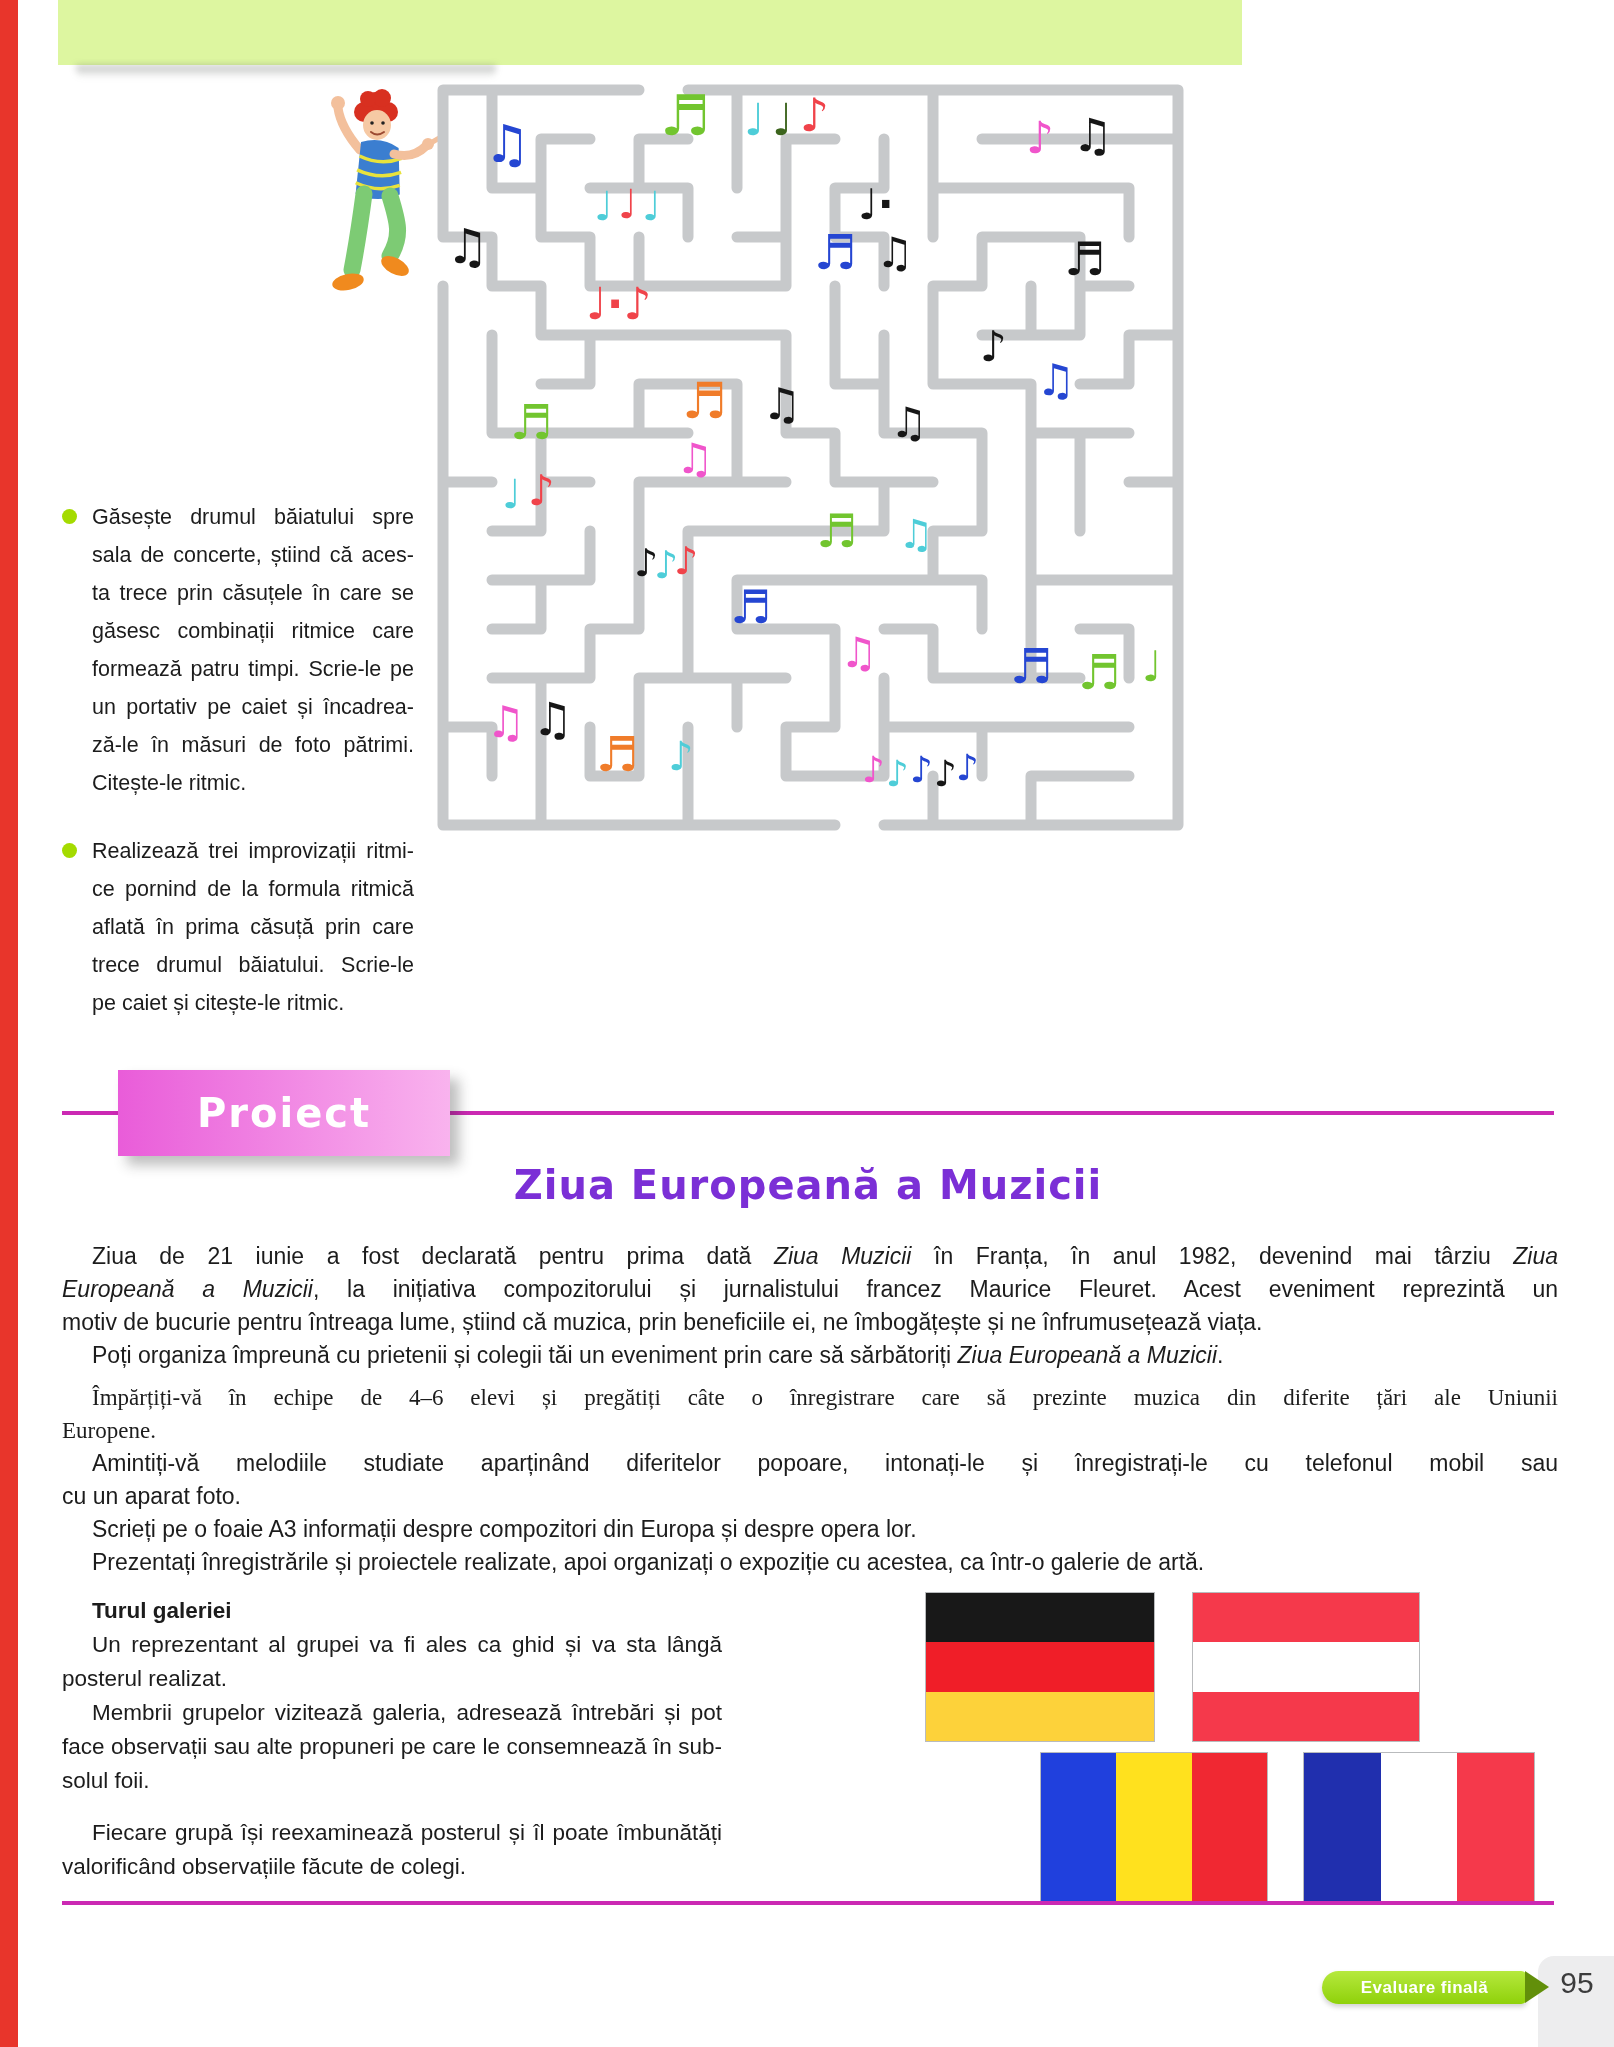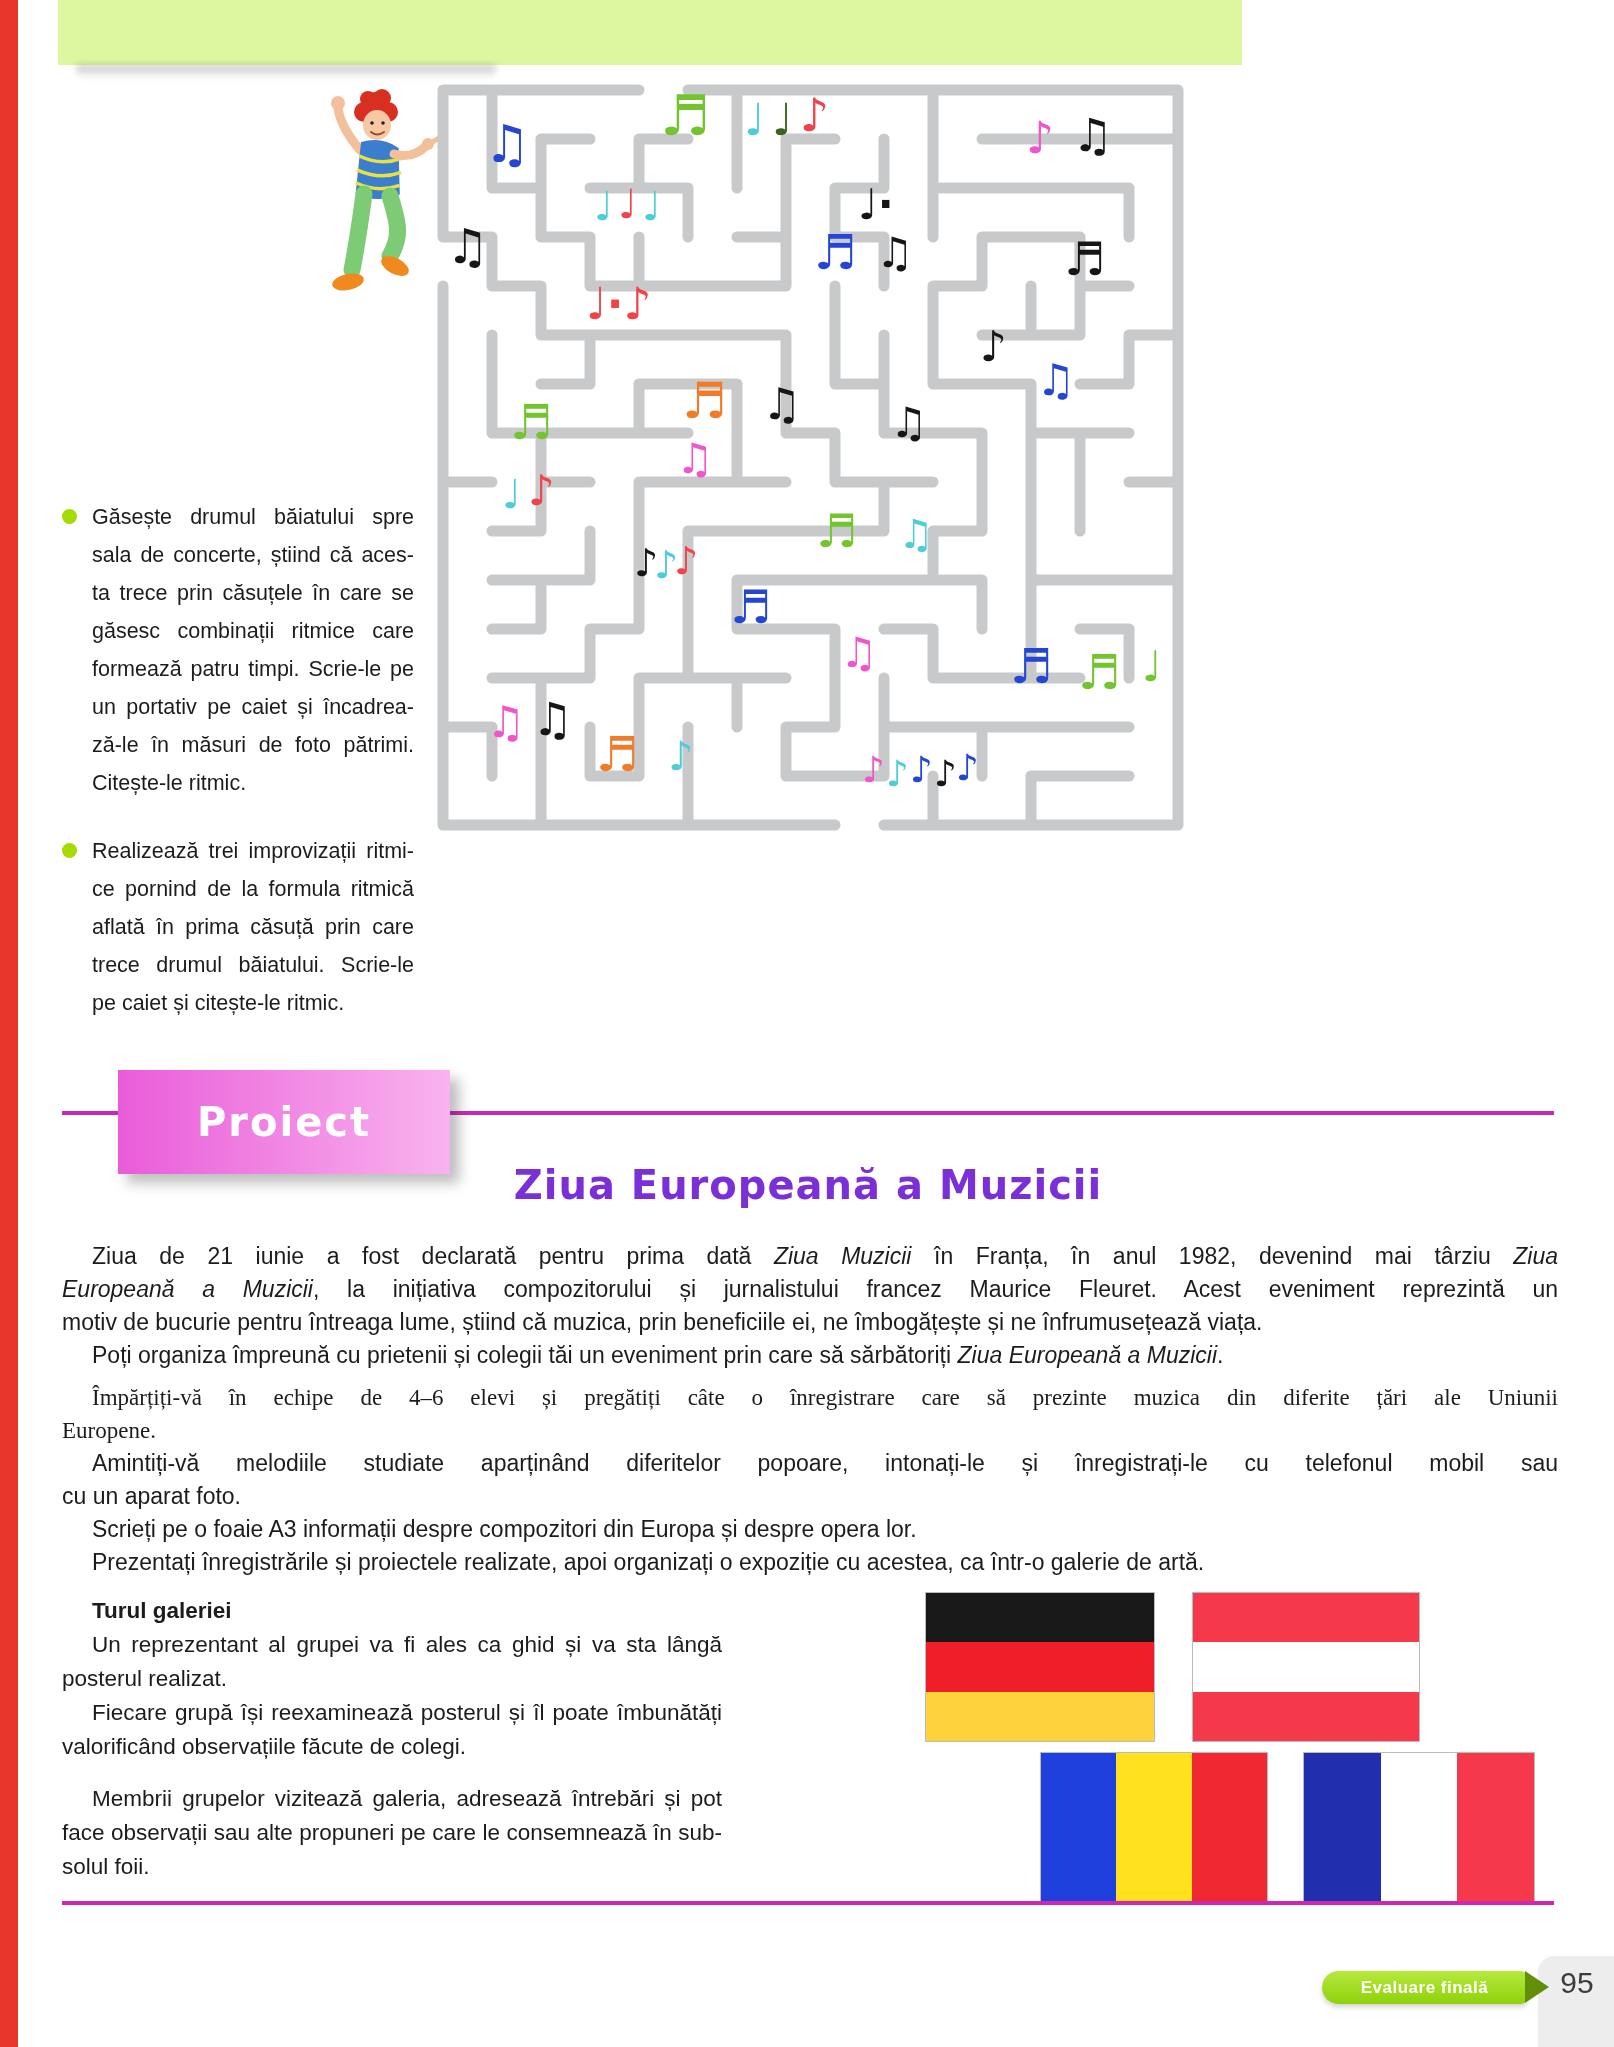--- a/index.html
+++ b/index.html
@@ -25,21 +25,21 @@
   .bullet{position:relative;padding-left:30px;margin:0 0 30px 0;}
   .bullet .dot{position:absolute;left:0;top:11px;width:15px;height:15px;border-radius:50%;background:var(--bullet);}
   .line{text-align:justify;}
   .jl{text-align-last:justify;}
   .ind{text-indent:30px;}
   .it{font-style:italic;}
   
   .rule{position:absolute;left:62px;width:1492px;height:4px;background:var(--rule);}
   .rule-top{top:1111px;} .rule-bottom{top:1901px;}
   
-  .project-banner{position:absolute;left:118px;top:1070px;width:332px;height:104px;
+  .project-banner{position:absolute;left:118px;top:1070px;width:332px;height:86px;
         background:linear-gradient(90deg,var(--banner-from),var(--banner-to));
         box-shadow:9px 9px 12px rgba(40,40,40,.30);
         display:flex;align-items:center;justify-content:center;}
   .project-banner span{color:#fff;font-family:"DejaVu Sans",sans-serif;font-weight:700;
         font-size:40px;letter-spacing:2px;}
   .project-title{position:absolute;left:62px;top:1162px;width:1492px;margin:0;text-align:center;
         color:var(--title);font-family:"DejaVu Sans",sans-serif;font-weight:700;font-size:40px;letter-spacing:1px;}
   
   .body-block{position:absolute;left:62px;top:1240px;width:1496px;font-size:23px;line-height:33px;}
   .body-block .par{margin:0;}
@@ -206,27 +206,27 @@
     </div>
 
   <div class="gallery-block">
     <p class="gallery-heading">Turul galeriei</p>
     <div id="paragraphs-gallery">
         <div class="par">
           <div class="line ind jl"><span>Un reprezentant al grupei va fi ales ca ghid și va sta lângă</span></div>
           <div class="line"><span>posterul realizat.</span></div>
         </div>
         <div class="par">
-          <div class="line ind jl"><span>Fiecare grupă își reexaminează posterul și îl poate îmbunătăți</span></div>
-          <div class="line"><span>valorificând observațiile făcute de colegi.</span></div>
-        </div>
-        <div class="par">
           <div class="line ind jl"><span>Membrii grupelor vizitează galeria, adresează întrebări și pot</span></div>
           <div class="line jl"><span>face observații sau alte propuneri pe care le consemnează în sub-</span></div>
           <div class="line"><span>solul foii.</span></div>
+        </div>
+        <div class="par">
+          <div class="line ind jl"><span>Fiecare grupă își reexaminează posterul și îl poate îmbunătăți</span></div>
+          <div class="line"><span>valorificând observațiile făcute de colegi.</span></div>
         </div>
       </div>
   </div>
 
   <div id="flags">
       <div class="flag flag-germany">
         <div style="background: rgb(24, 24, 24);"></div>
         <div style="background: rgb(240, 30, 40);"></div>
         <div style="background: rgb(253, 210, 58);"></div>
       </div>

